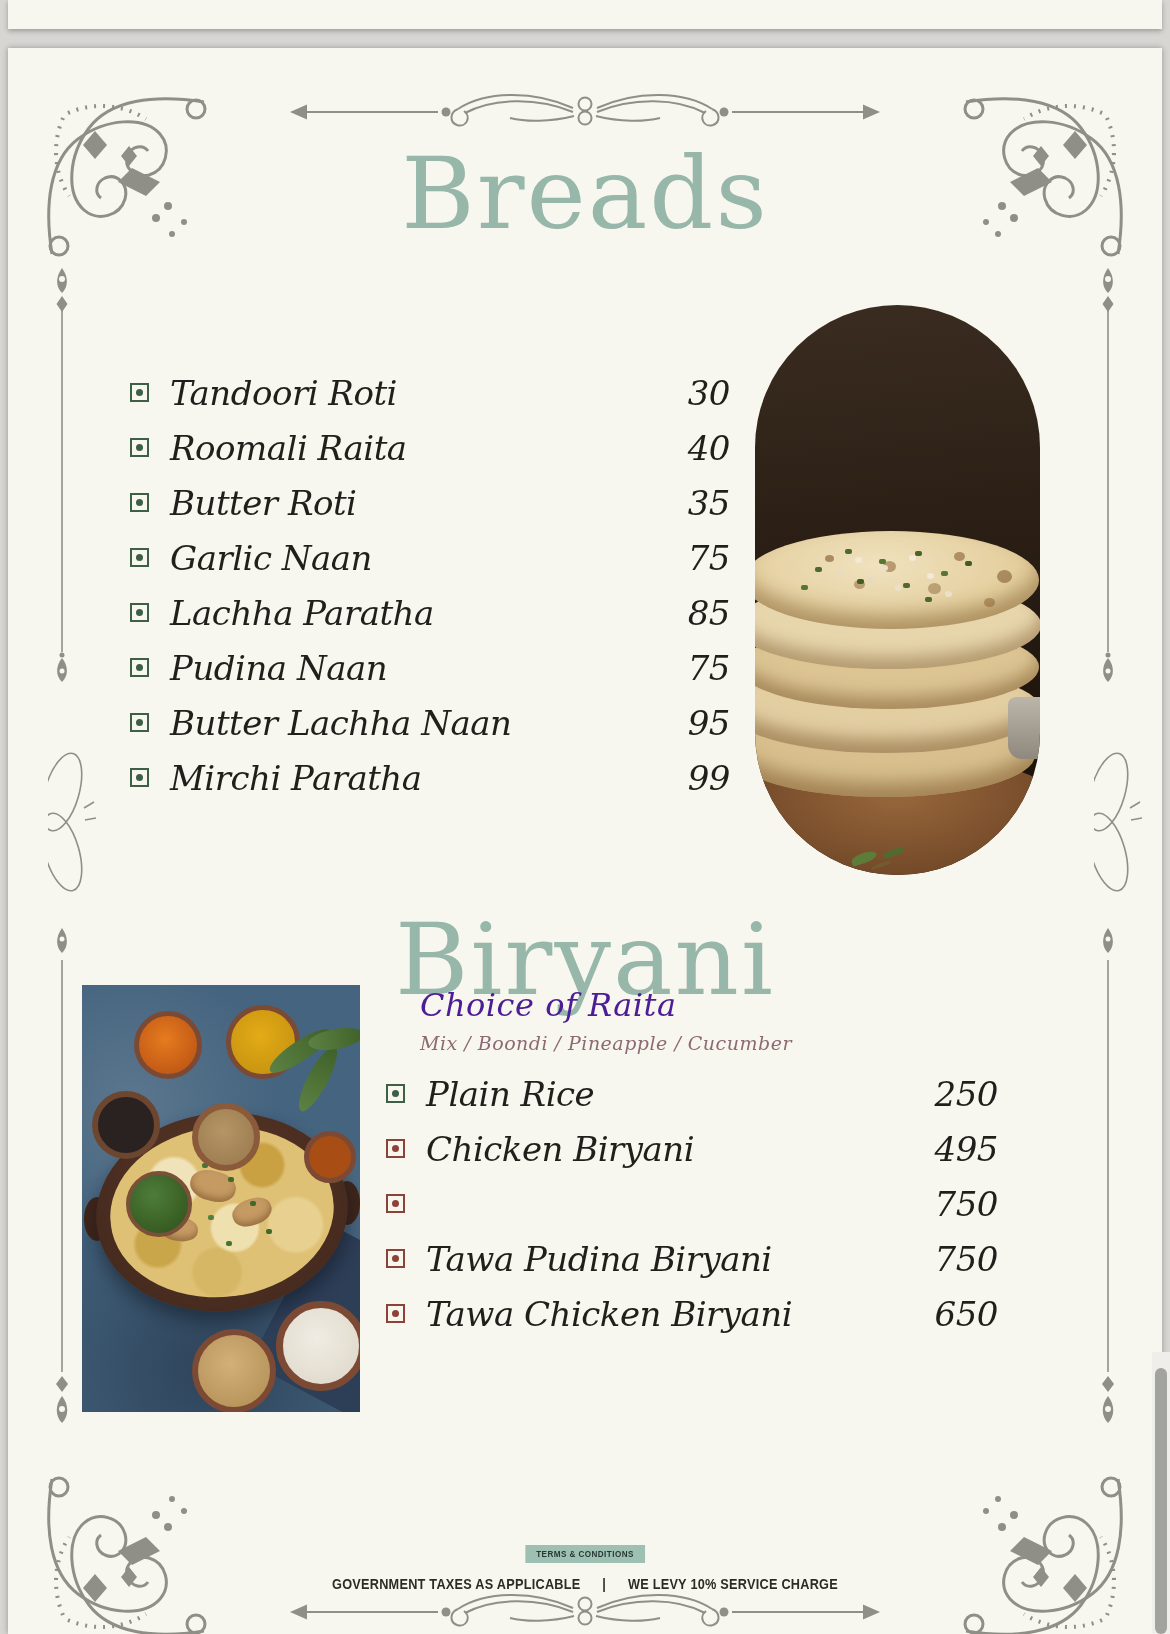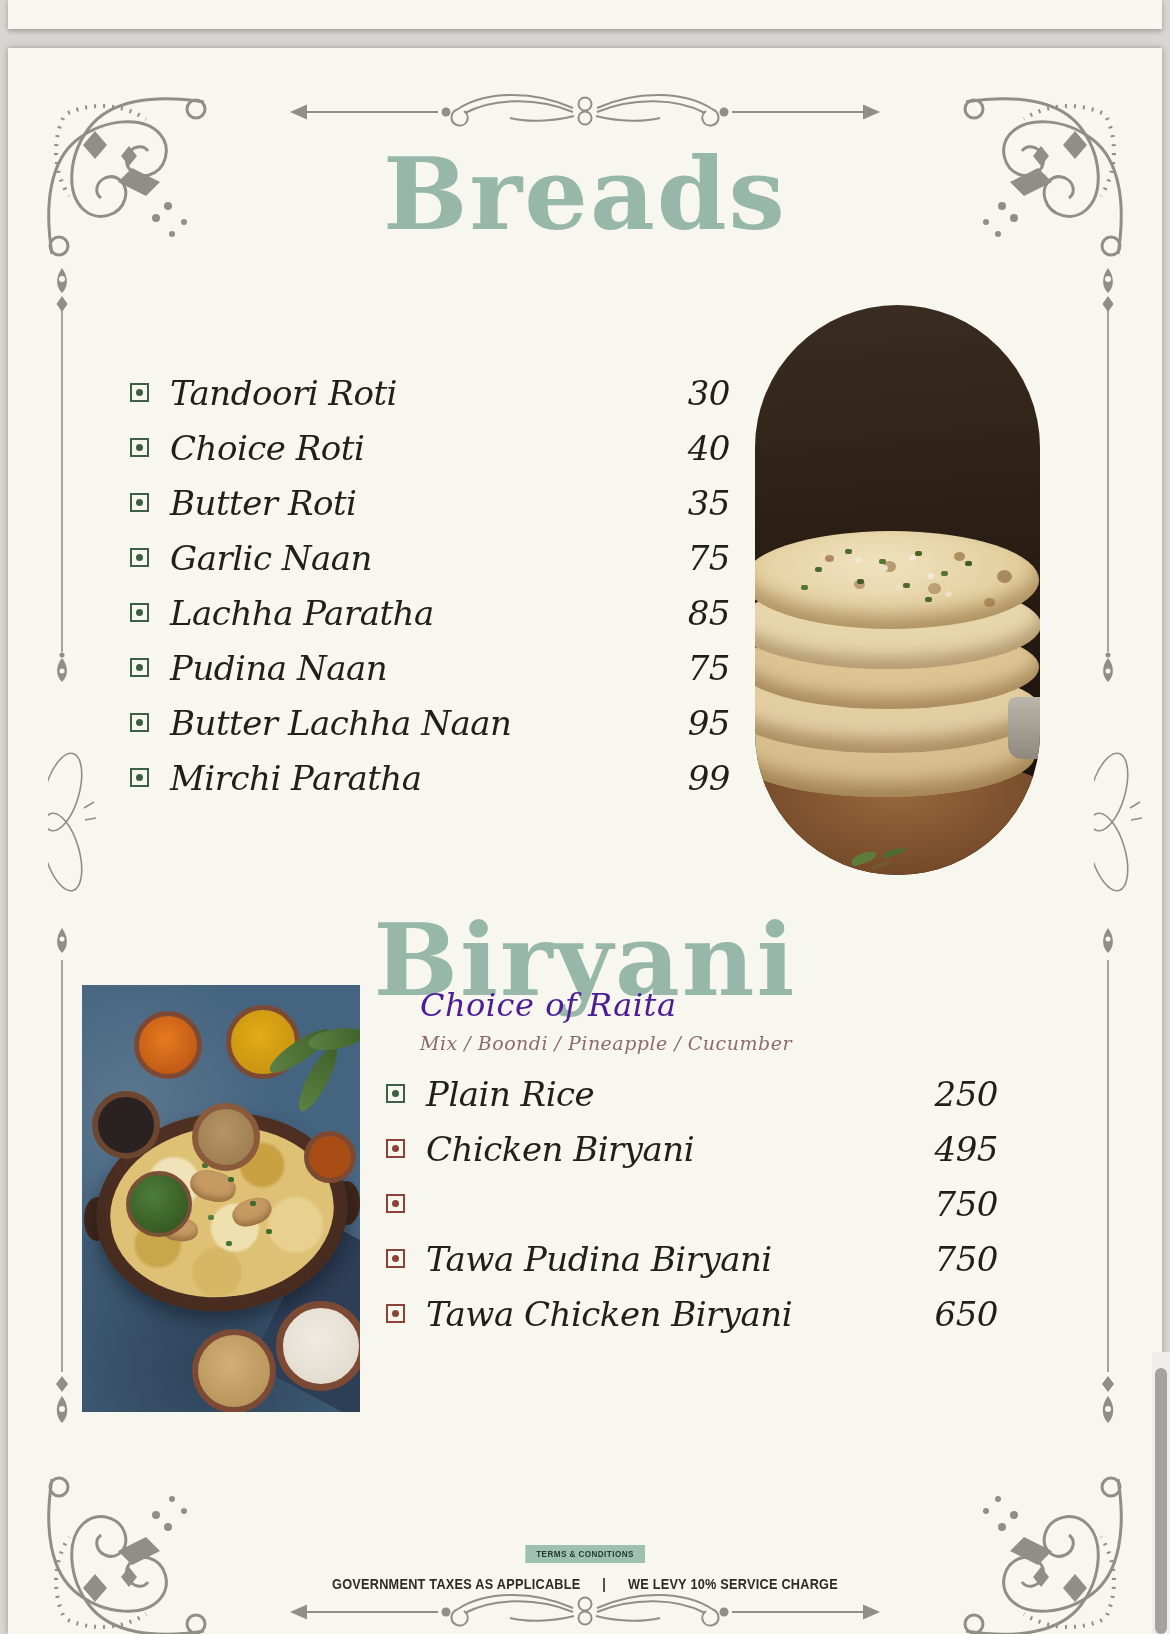--- a/index.html
+++ b/index.html
@@ -23,21 +23,21 @@
     background:#efeeea;
   }
   .scroll-thumb{
     position:absolute;right:3px;top:1368px;width:12px;height:266px;
     background:#a2a29f;border-radius:7px;
   }
   
   .section-title{
     position:absolute;left:0;width:100%;text-align:center;
     color:#96b7aa;line-height:1;letter-spacing:2px;
-    font-family:"DejaVu Serif",serif;font-weight:bold;margin:0;
+    font-family:"DejaVu Serif",serif;font-weight:normal;margin:0;
   }
   #title-breads{top:96px;font-size:100px;}
   #title-biryani{top:862px;font-size:100px;}
   
   .menu-list{position:absolute;display:flex;flex-direction:column;}
   #list-breads{left:122px;top:317px;width:600px;}
   #list-biryani{left:378px;top:1018px;width:612px;text-align:center;}
   .menu-row{display:flex;align-items:center;height:55px;}
   .marker{
     width:15px;height:15px;border:2.5px solid #3d5f45;flex:none;
@@ -281,21 +281,21 @@
         <span class="marker veg">
           <span class="marker-dot"></span>
         </span>
         <span class="item-name">Tandoori Roti</span>
         <span class="item-price">30</span>
       </div>
       <div class="menu-row">
         <span class="marker veg">
           <span class="marker-dot"></span>
         </span>
-        <span class="item-name">Choice Roti</span>
+        <span class="item-name">Roomali Raita</span>
         <span class="item-price">40</span>
       </div>
       <div class="menu-row">
         <span class="marker veg">
           <span class="marker-dot"></span>
         </span>
         <span class="item-name">Butter Roti</span>
         <span class="item-price">35</span>
       </div>
       <div class="menu-row">

